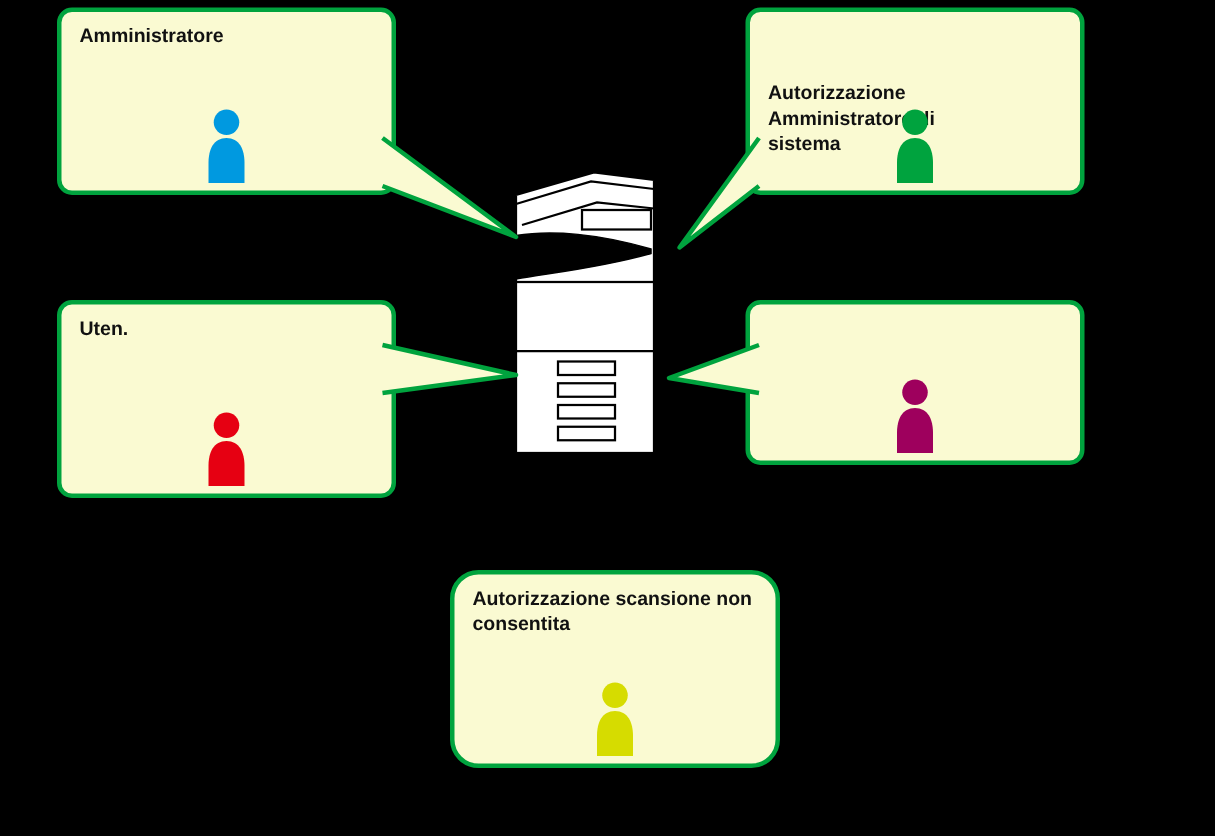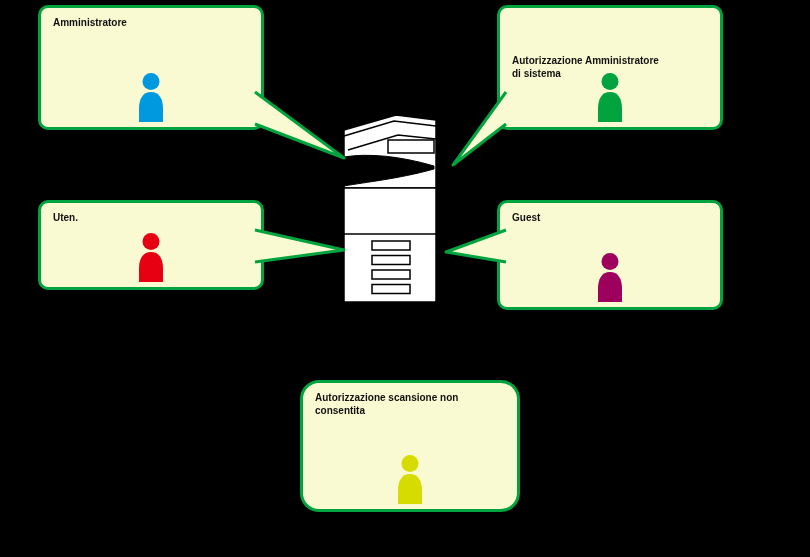--- a/index.html
+++ b/index.html
@@ -17,37 +17,37 @@
   }
   .callout {
     position: absolute;
     background: #FAFAD2;
     border: 3px solid #00A33E;
     border-radius: 10px;
     z-index: 2;
   }
   .callout .label {
     font-weight: bold;
-    font-size: 10px;
+    font-size: 13px;
     line-height: 1.3;
     color: #111111;
     padding: 8px 12px 0 12px;
   }
   .label.w165 { max-width: 180px; margin-top: 38px; }
   .label.w150 { max-width: 164px; }
   .person {
     position: absolute;
     width: 36px; height: 50px;
     left: 50%; transform: translateX(-50%);
     bottom: 5px;
   }
   
   #box-admin    { left: 38px;  top: 5px;   width: 226px; height: 125px; }
   #box-sysadmin { left: 497px; top: 5px;   width: 226px; height: 125px; }
-  #box-user     { left: 38px;  top: 200px; width: 226px; height: 90px; }
+  #box-user     { left: 38px;  top: 200px; width: 226px; height: 132px; }
   #box-guest    { left: 497px; top: 200px; width: 226px; height: 110px; }
   #box-color    { left: 38px;  top: 380px; width: 226px; height: 132px; }
   #box-scan     { left: 300px; top: 380px; width: 220px; height: 132px; border-radius: 19px; }
   .printer {
     position: absolute;
     left: 338px; top: 110px;
     width: 104px; height: 196px;
     z-index: 1;
   }
   .tails {
@@ -89,21 +89,20 @@
 
   <div class="callout" id="box-user">
     <div class="label">Uten.</div>
     <svg class="person" viewBox="0 0 36 50">
       <circle cx="18" cy="9.5" r="8.5" fill="#E60012"></circle>
       <path d="M18,20 C9.5,20 6,27.5 6,36.5 L6,50 L30,50 L30,36.5 C30,27.5 26.5,20 18,20 Z" fill="#E60012"></path>
     </svg>
   </div>
 
   <div class="callout" id="box-guest">
-    <div class="label">Guest</div>
     <svg class="person" viewBox="0 0 36 50">
       <circle cx="18" cy="9.5" r="8.5" fill="#9E005D"></circle>
       <path d="M18,20 C9.5,20 6,27.5 6,36.5 L6,50 L30,50 L30,36.5 C30,27.5 26.5,20 18,20 Z" fill="#9E005D"></path>
     </svg>
   </div>
 
 
   <div class="callout" id="box-scan">
     <div class="label">Autorizzazione scansione non consentita</div>
     <svg class="person" viewBox="0 0 36 50">

